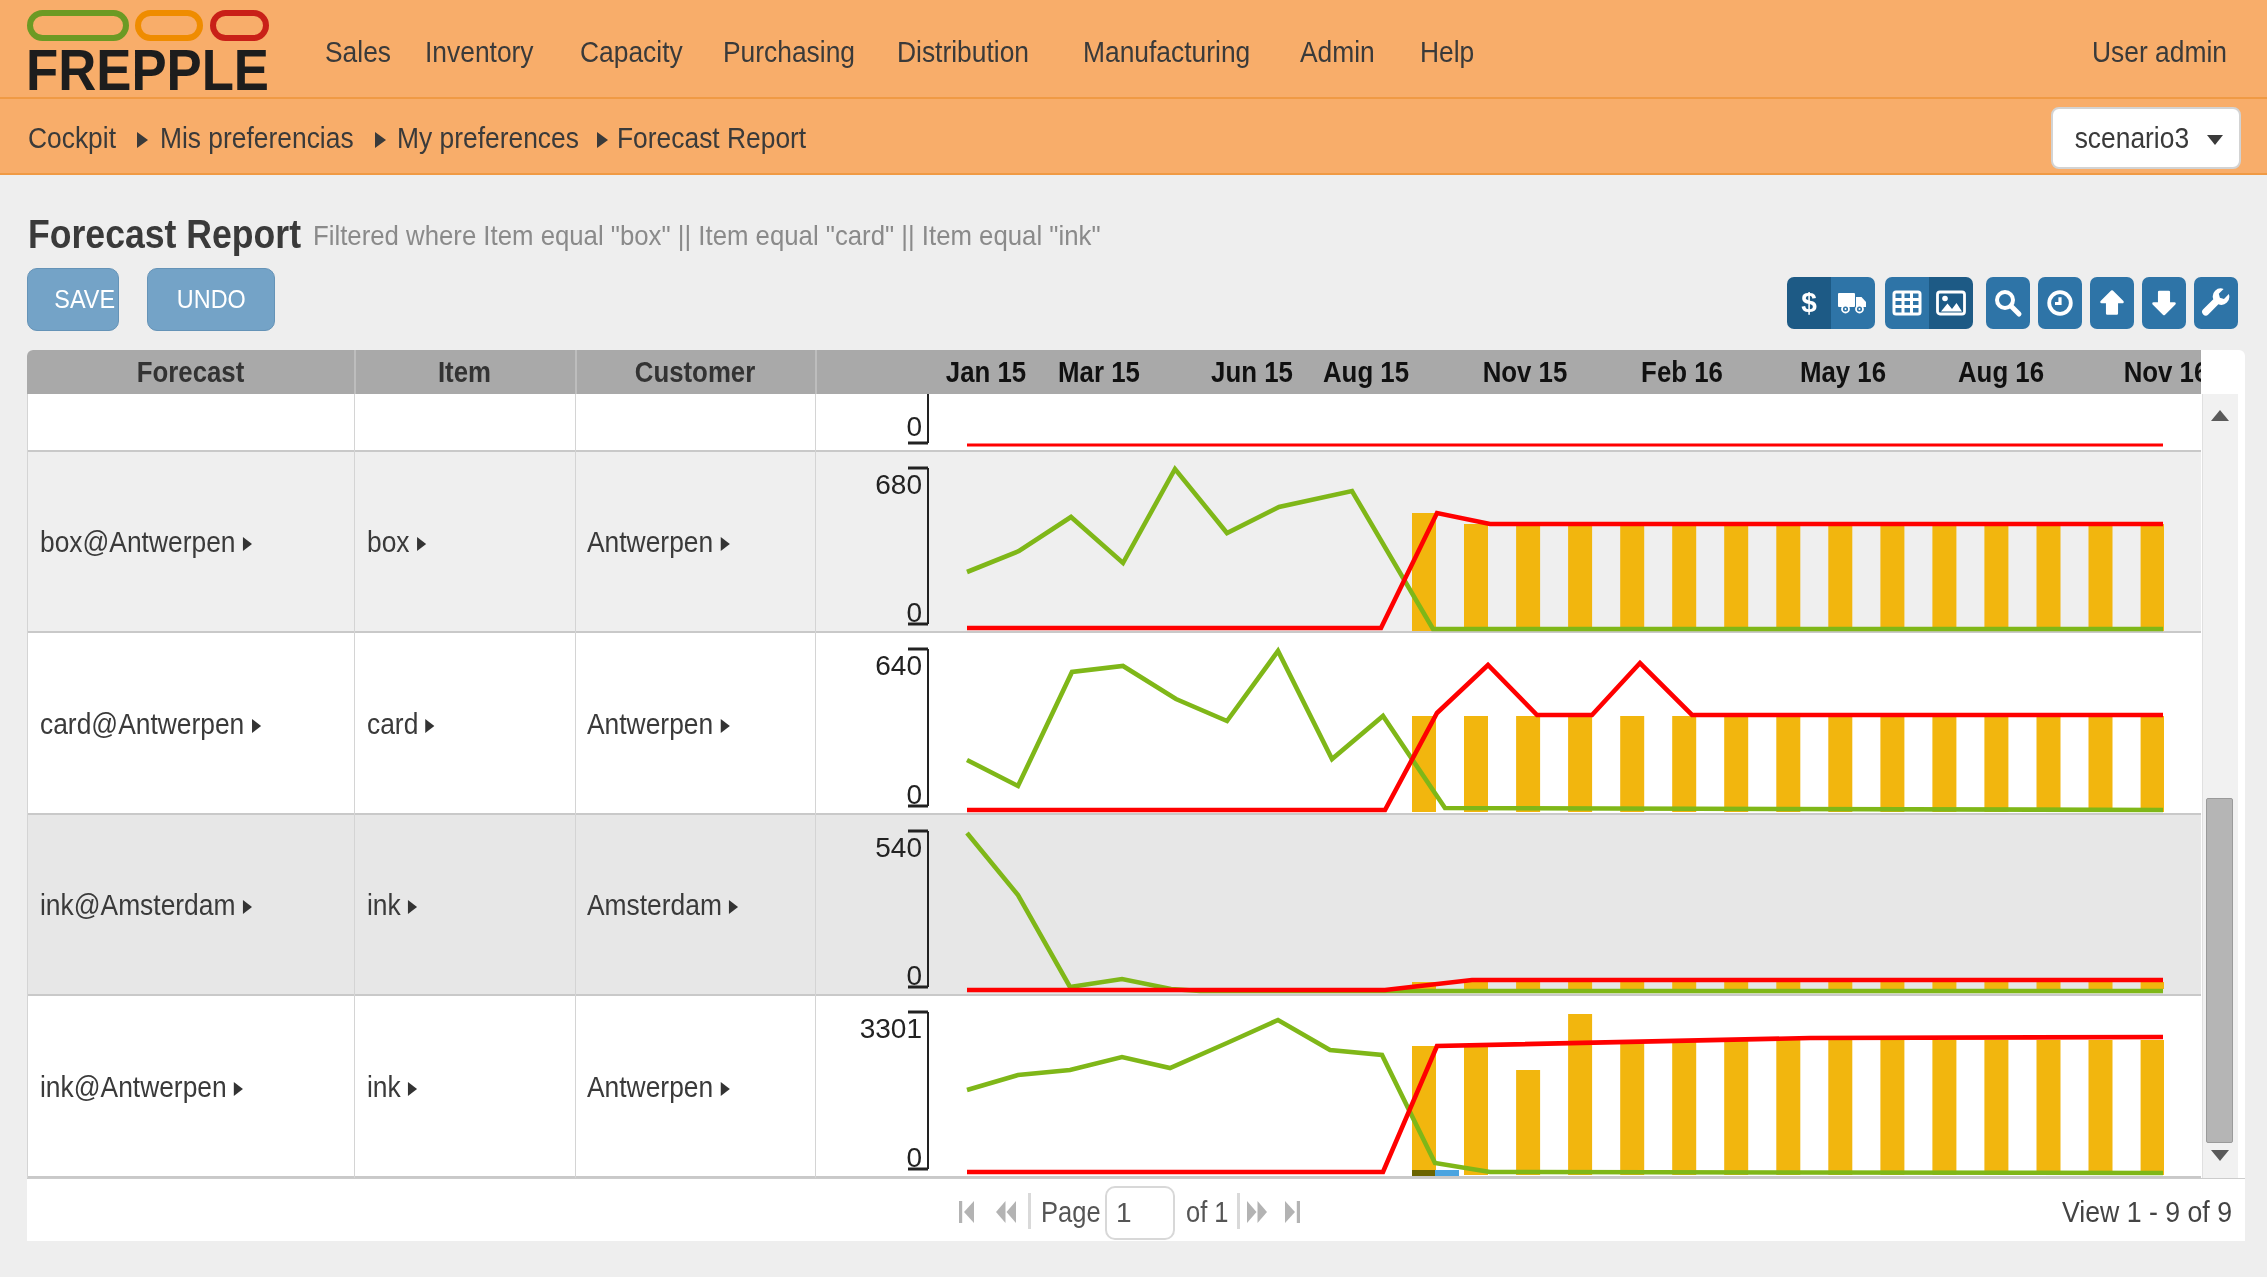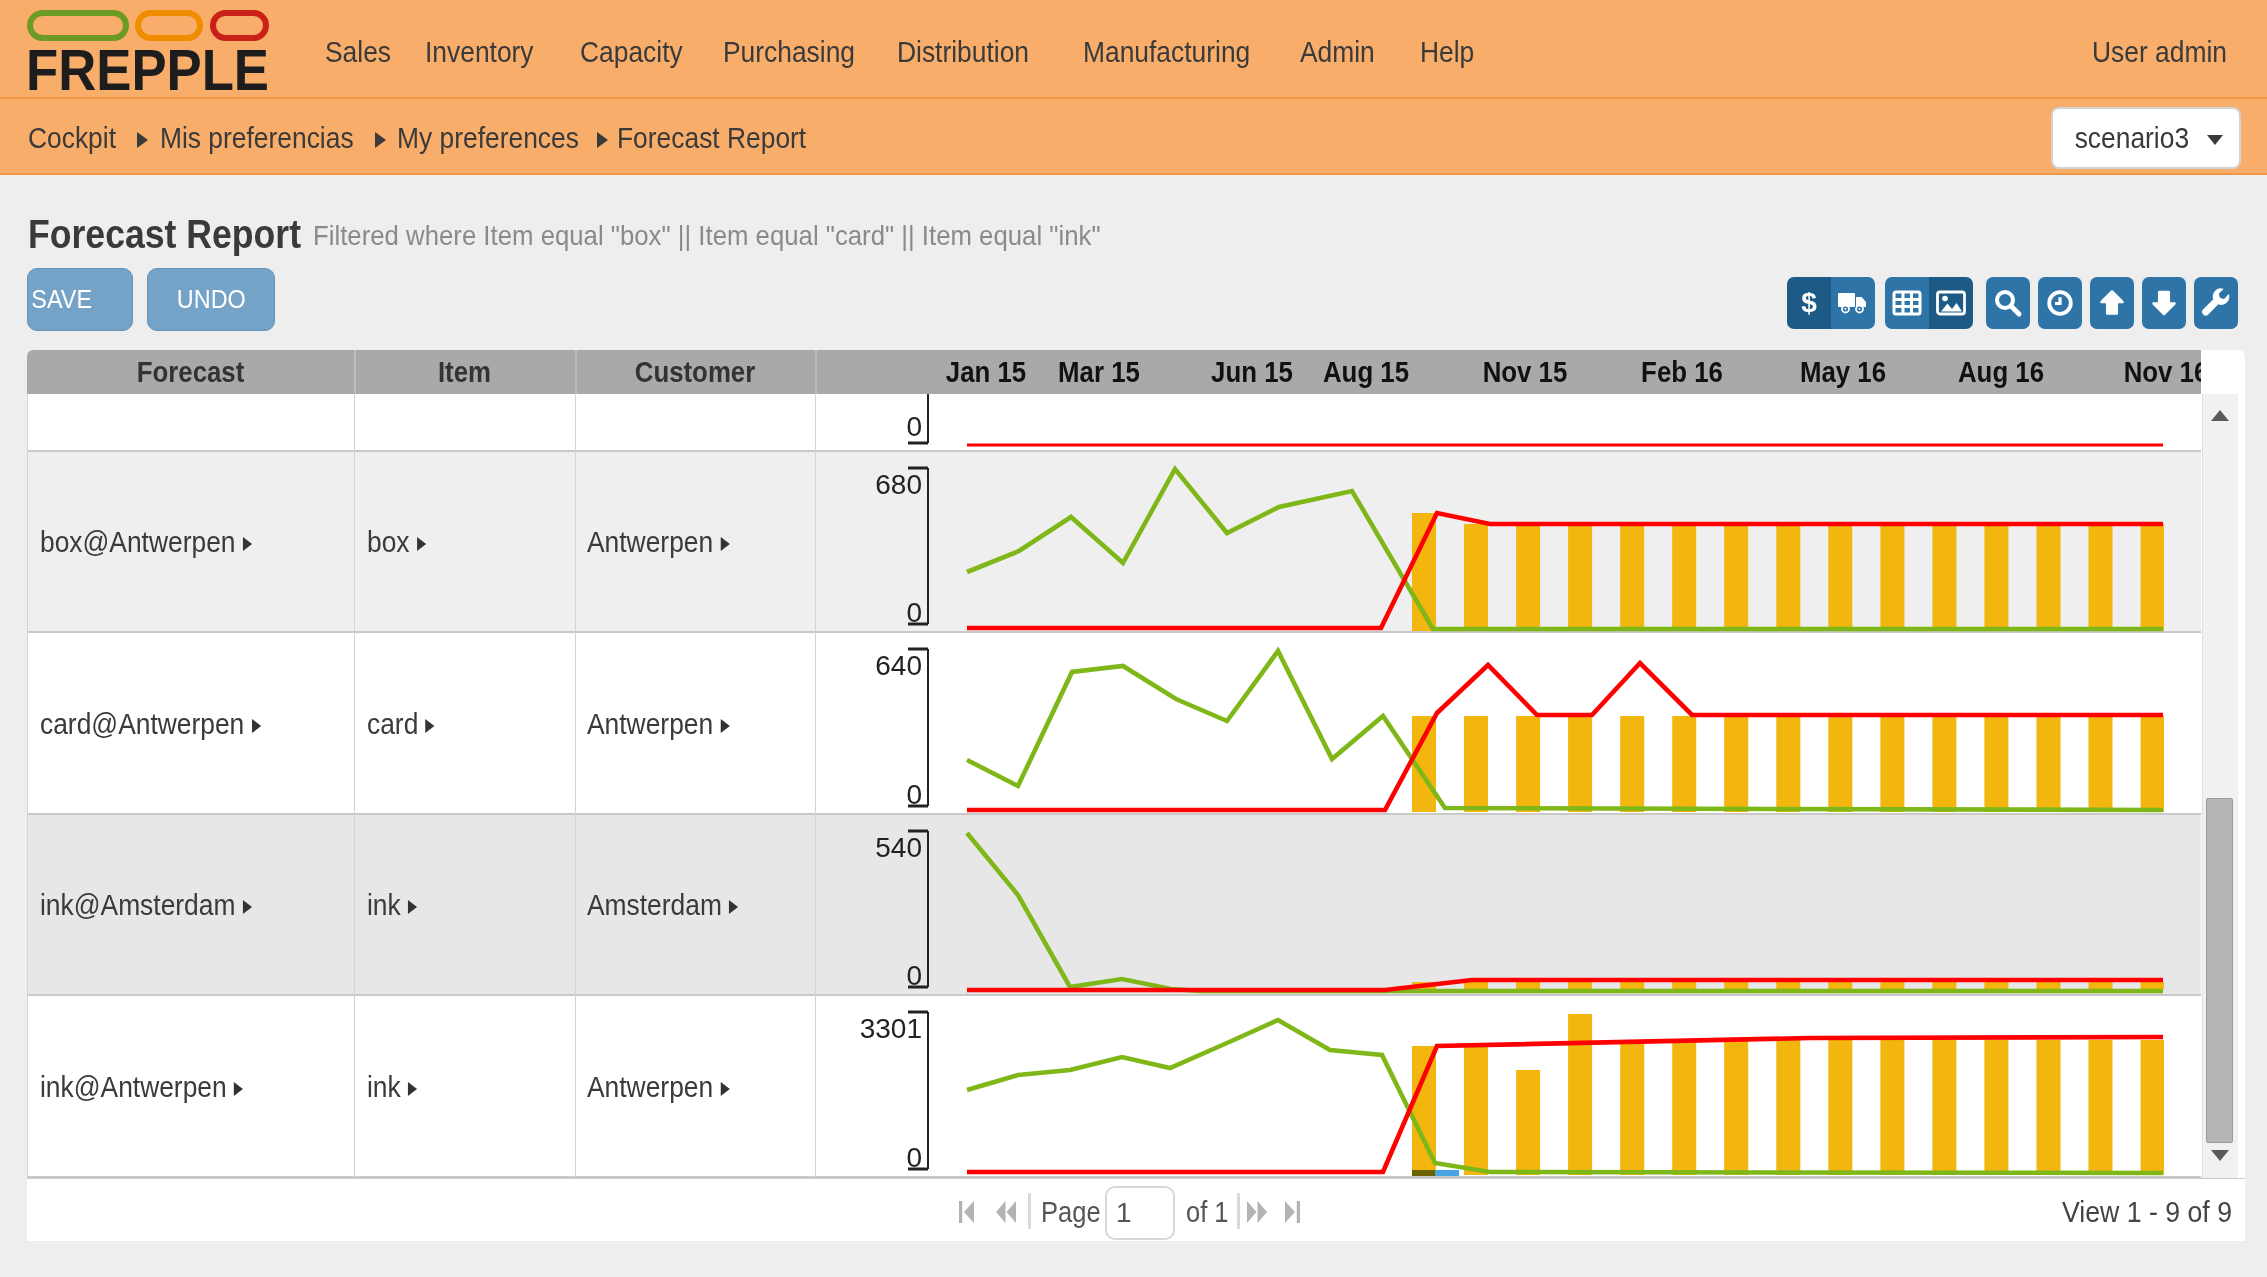--- a/index.html
+++ b/index.html
@@ -41,21 +41,21 @@
 <div class="abs nav" style="left:160px;top:122px">Mis preferencias</div>
 <div class="abs" style="left:375px;top:130px"><span style="display:inline-block;width:0;height:0;border-left:11px solid #3a3a3a;border-top:8px solid transparent;border-bottom:8px solid transparent;vertical-align:middle"></span></div>
 <div class="abs nav" style="left:397px;top:122px">My preferences</div>
 <div class="abs" style="left:597px;top:130px"><span style="display:inline-block;width:0;height:0;border-left:11px solid #3a3a3a;border-top:8px solid transparent;border-bottom:8px solid transparent;vertical-align:middle"></span></div>
 <div class="abs nav" style="left:617px;top:122px">Forecast Report</div>
 <div class="abs" style="left:2051px;top:107px;width:190px;height:62px;background:#fff;border:2px solid #d3d3d3;border-radius:8px;text-align:center;font-size:29px;color:#3a3a3a;line-height:58px"><span style="display:inline-block;transform:scaleX(0.91)">scenario3</span> <span style="display:inline-block;width:0;height:0;border-top:10px solid #3a3a3a;border-left:8px solid transparent;border-right:8px solid transparent;vertical-align:middle;margin-left:4px"></span></div>
 
 <div class="abs" style="left:28px;top:210px;font-size:40px;line-height:48px;font-weight:bold;color:#3a3a3a;white-space:nowrap;transform:scaleX(0.89);transform-origin:0 0">Forecast Report</div>
 <div class="abs" style="left:313px;top:219px;font-size:28px;line-height:34px;color:#8a8a8a;white-space:nowrap;transform:scaleX(0.92);transform-origin:0 0">Filtered where Item equal "box" || Item equal "card" || Item equal "ink"</div>
 
-<div class="abs" style="left:27px;top:268px;width:106px;height:63px;background:#74a3c7;border:1px solid #6593b7;border-radius:10px;color:#fff;font-size:26px;text-align:left;line-height:61px"><span style="display:inline-block;transform:scaleX(0.9)">SAVE</span></div>
+<div class="abs" style="left:27px;top:268px;width:92px;height:63px;background:#74a3c7;border:1px solid #6593b7;border-radius:10px;color:#fff;font-size:26px;text-align:right;line-height:61px"><span style="display:inline-block;transform:scaleX(0.9)">SAVE</span></div>
 <div class="abs" style="left:147px;top:268px;width:128px;height:63px;background:#74a3c7;border:1px solid #6593b7;border-radius:10px;color:#fff;font-size:26px;text-align:center;line-height:61px"><span style="display:inline-block;transform:scaleX(0.9)">UNDO</span></div>
 
 <div class="abs" style="left:1787px;top:277px;width:88px;height:52px;border-radius:7px;overflow:hidden;display:flex">
       <div style="width:44px;height:52px;background:#1d5a85;display:flex;align-items:center;justify-content:center">
         <svg width="30" height="30" viewBox="0 0 30 30">
           <text x="15" y="24" text-anchor="middle" font-family="Liberation Sans" font-size="28" font-weight="bold" fill="#fff">$</text>
         </svg>
       </div>
       <div style="width:44px;height:52px;background:#2e74a7;display:flex;align-items:center;justify-content:center">
         <svg width="30" height="30" viewBox="0 0 30 30">

